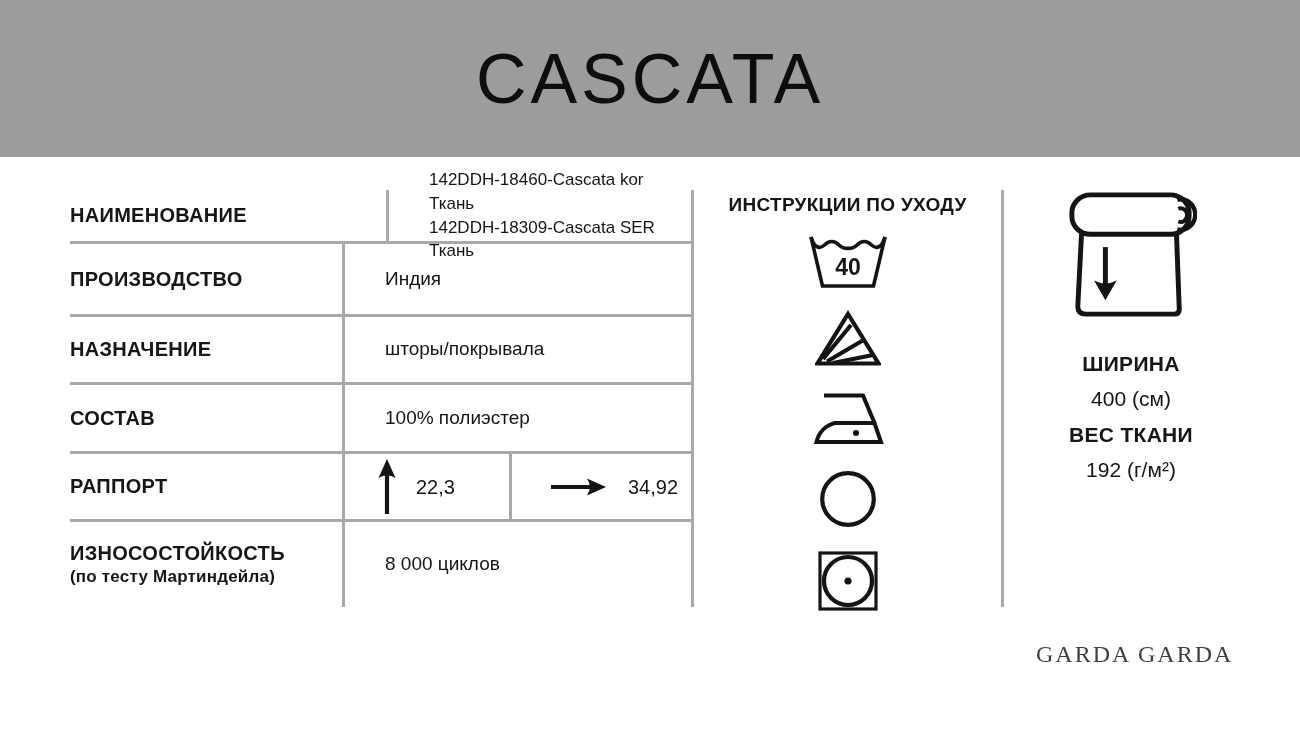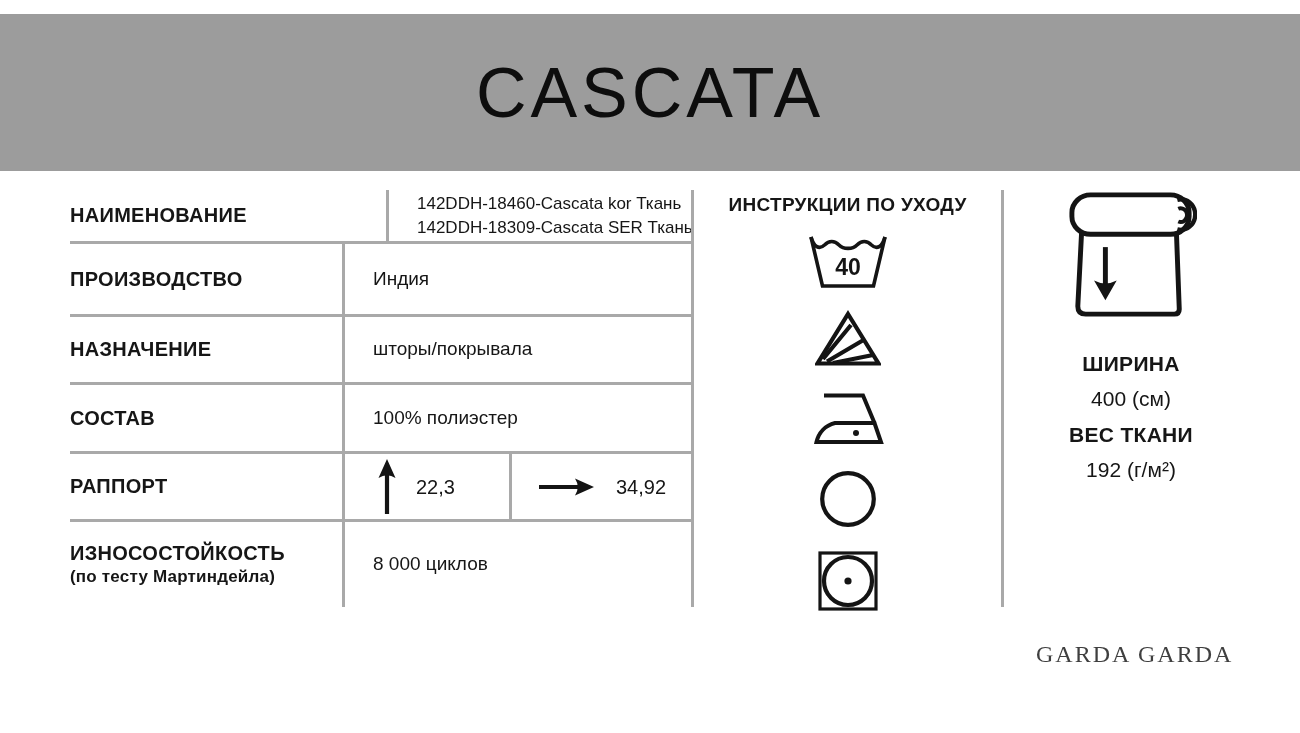--- a/index.html
+++ b/index.html
@@ -3,48 +3,48 @@
 <meta charset="utf-8">
 <style>
   html,body{margin:0;padding:0;}
   body{
     width:1300px;height:733px;position:relative;overflow:hidden;
     background:#ffffff;color:#161616;
     font-family:"Liberation Sans",sans-serif;
   }
   
   .banner{
-    position:absolute;left:0;top:14px;width:1300px;height:157px;
+    position:absolute;left:0;top:0;width:1300px;height:157px;
     background:#9c9c9c;display:flex;align-items:center;justify-content:center;
   }
   .banner .title{
     margin:0;font-size:70px;font-weight:300;letter-spacing:4px;color:#0d0d0d;
     line-height:1;
   }
   
   .spec-table{position:absolute;left:70px;top:190px;width:623px;}
   .trow{display:flex;box-sizing:border-box;border-bottom:3px solid #a9a9a9;}
   .trow.last{border-bottom:none;}
   .r1{height:54px;gap:44px;} .r2{height:68px;} .r3{height:73px;}
   .r4{height:69px;} .r5{height:68px;} .r6{height:85px;}
   .tlabel{
     width:272px;display:flex;flex-direction:column;justify-content:center;
     font-weight:bold;font-size:20px;letter-spacing:.3px;line-height:1.15;
   }
   .tlabel .sub{font-size:17px;font-weight:bold;margin-top:2px;letter-spacing:.2px;}
   .tvalue{
     flex:1;border-left:3px solid #a9a9a9;box-sizing:border-box;
     display:flex;flex-direction:column;justify-content:center;
-    padding-left:28px;font-size:19px;line-height:1.3;
+    padding-left:40px;font-size:19px;line-height:1.3;
   }
   .tvalue.small{font-size:17px;line-height:1.4;}
   .tvalue.rapport{flex-direction:row;padding:0;align-items:stretch;}
   .rapport-cell{display:flex;align-items:center;gap:18px;padding-left:31px;box-sizing:border-box;}
   .rapport-cell.first{width:164px;}
-  .rapport-cell.second{flex:1;border-left:3px solid #a9a9a9;padding-left:26px;gap:22px;}
+  .rapport-cell.second{flex:1;border-left:3px solid #a9a9a9;padding-left:38px;gap:22px;}
   .rapport-num{font-size:20px;}
   
   .vdiv{position:absolute;top:190px;width:3px;height:417px;background:#a9a9a9;}
   .vdiv.left{left:691px;} .vdiv.right{left:1001px;}
   
   .care{
     position:absolute;left:694px;top:190px;width:307px;
     display:flex;flex-direction:column;align-items:center;
   }
   .care-title{font-weight:bold;font-size:19px;letter-spacing:.3px;margin:4px 0 16px;}

